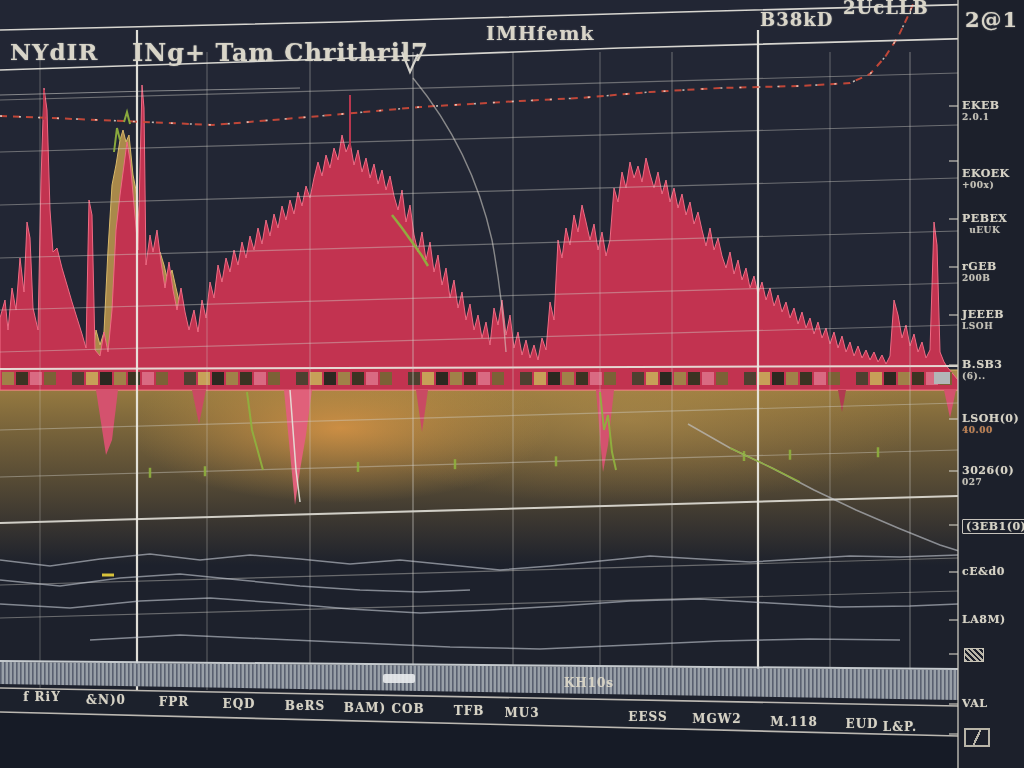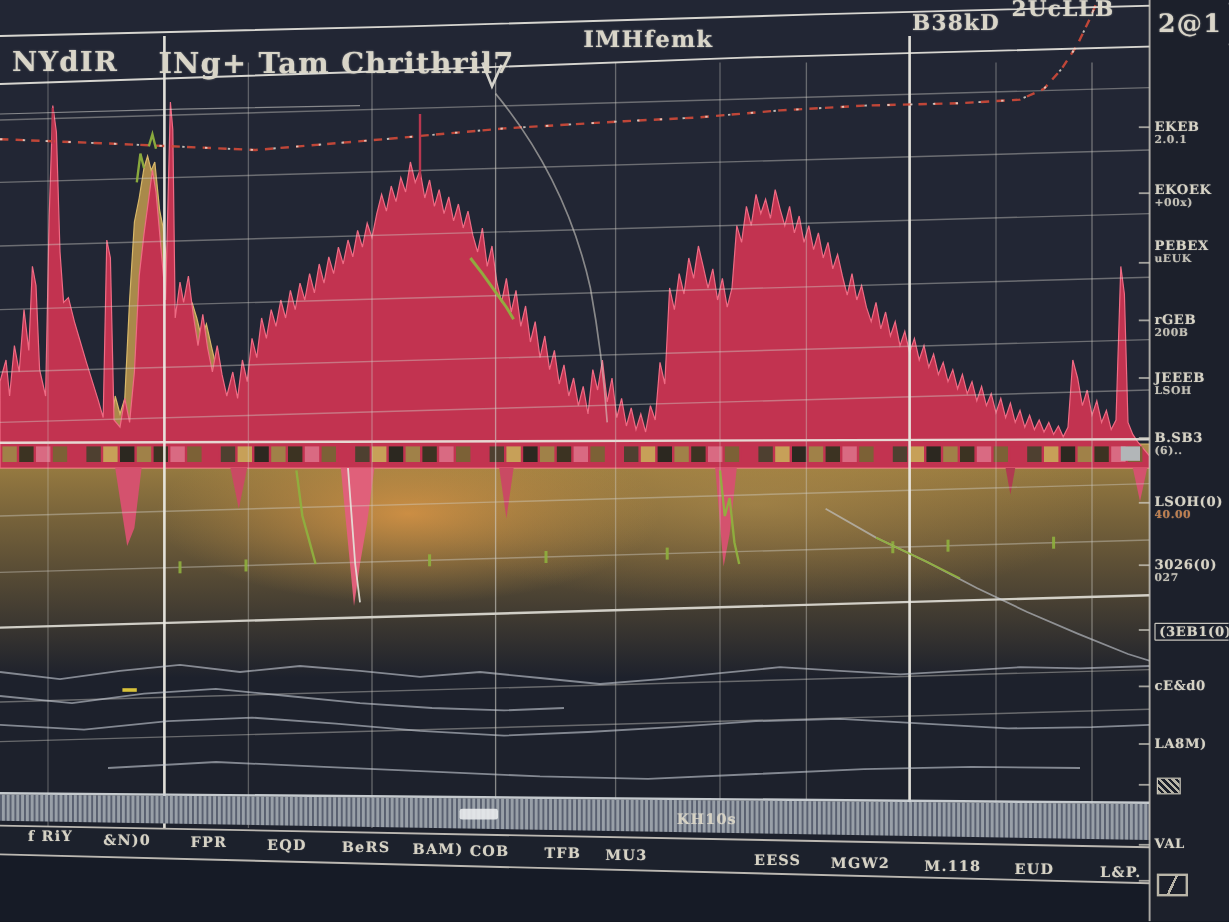--- a/index.html
+++ b/index.html
@@ -217,22 +217,22 @@
 
   <div class="txt t-symbol" style="left:10px;top:38px">NYdIR</div>
   <div class="txt t-title" style="left:132px;top:38px">INg+ Tam Chrithril7</div>
   <div class="txt t-center" style="left:486px;top:22px">IMHfemk</div>
   <div class="txt t-val" style="left:760px;top:9px">B38kD</div>
   <div class="txt t-val" style="left:843px;top:-3px">2UcLLB</div>
   <div class="txt t-big" style="left:965px;top:7px">2@1</div>
 
   <div class="axis-col" id="price-axis">
       <div class="yaxis-label" style="top: 100px;">EKEB<span class="sub">2.0.1</span></div>
-      <div class="yaxis-label" style="top: 153px;">EKOEK<span class="sub">+00x)</span></div>
-      <div class="yaxis-label" style="top: 199px;">PEBEX<span class="sub">uEUK</span></div>
+      <div class="yaxis-label" style="top: 168px;">EKOEK<span class="sub">+00x)</span></div>
+      <div class="yaxis-label" style="top: 213px; text-align: center;">PEBEX<span class="sub">uEUK</span></div>
       <div class="yaxis-label" style="top: 261px;">rGEB<span class="sub">200B</span></div>
       <div class="yaxis-label" style="top: 309px;">JEEEB<span class="sub">LSOH</span></div>
       <div class="yaxis-label" style="top: 359px;">B.SB3<span class="sub">(6)..</span></div>
       <div class="yaxis-label" style="top: 413px;">LSOH(0)<span class="sub" style="color: rgb(210, 138, 82);">40.00</span></div>
       <div class="yaxis-label" style="top: 465px;">3026(0)<span class="sub">027</span></div>
       <div class="yaxis-label boxed" style="top: 519px;">(3EB1(0)</div>
       <div class="yaxis-label" style="top: 566px;">cE&amp;d0</div>
       <div class="yaxis-label" style="top: 614px;">LA8M)</div>
       <div class="icon-hatch" style="top: 648px; position: absolute; left: 6px;"></div>
       <div class="yaxis-label" style="top: 698px;">VAL</div>
@@ -246,14 +246,14 @@
     <div class="xaxis-label" style="left: 305px; top: 699px;">BeRS</div>
     <div class="xaxis-label" style="left: 365px; top: 701px;">BAM)</div>
     <div class="xaxis-label" style="left: 408px; top: 702px;">COB</div>
     <div class="xaxis-label" style="left: 469px; top: 704px;">TFB</div>
     <div class="xaxis-label" style="left: 522px; top: 706px;">MU3</div>
     <div class="xaxis-label" style="left: 589px; top: 676px;">KH10s</div>
     <div class="xaxis-label" style="left: 648px; top: 710px;">EESS</div>
     <div class="xaxis-label" style="left: 717px; top: 712px;">MGW2</div>
     <div class="xaxis-label" style="left: 794px; top: 715px;">M.118</div>
     <div class="xaxis-label" style="left: 862px; top: 717px;">EUD</div>
-    <div class="xaxis-label" style="left: 934px; top: 720px;">L&amp;P.</div>
+    <div class="xaxis-label" style="left: 900px; top: 720px;">L&amp;P.</div>
   </div>
 
 </body></html>

